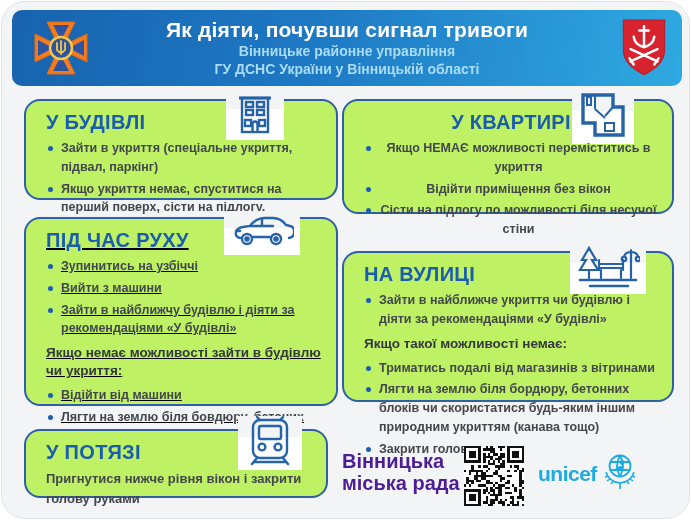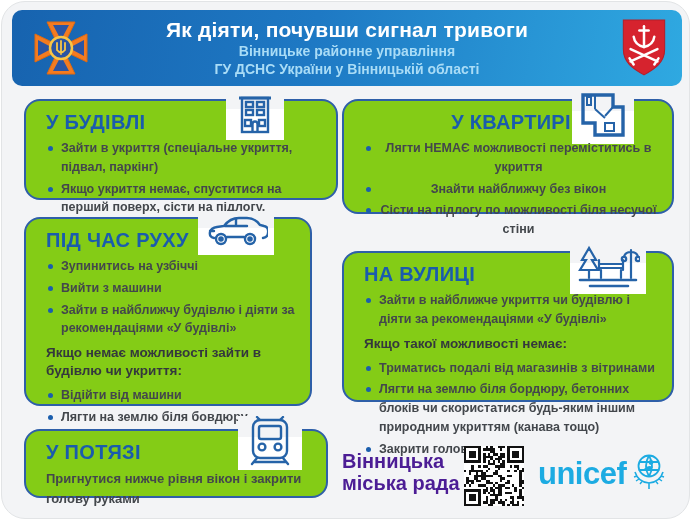--- a/index.html
+++ b/index.html
@@ -10,50 +10,50 @@
   
   .hdr{position:absolute;left:10px;top:8px;width:670px;height:76px;border-radius:10px;
        background:linear-gradient(100deg,#1763af 0%,#1e79c4 45%,#2fa9e1 100%);
        display:flex;align-items:center;}
   .hdr-logo-left{position:absolute;left:20px;top:9px;}
   .hdr-logo-right{position:absolute;right:14px;top:7px;}
   .hdr-text{flex:1;text-align:center;padding:0 90px;}
   .hdr-title{color:#fff;font-size:21px;font-weight:800;letter-spacing:.2px;}
   .hdr-sub{color:#a9dcf6;font-size:14px;font-weight:700;line-height:1.18;margin-top:1px;}
   
-  .box{position:absolute;background:#84cc16;border:2px solid #2e5fa8;border-radius:16px;
+  .box{position:absolute;background:#bef264;border:2px solid #2e5fa8;border-radius:16px;
        box-sizing:border-box;padding:8px 14px 6px 20px;}
   .box h2{margin:2px 0 5px 0;color:#1a5cad;font-size:20px;font-weight:800;letter-spacing:.3px;}
   ul{list-style:none;margin:0;padding:0;}
   li{position:relative;padding-left:15px;color:#43474c;font-size:12.5px;font-weight:600;
      line-height:1.5;margin-bottom:3px;}
   li::before{content:"";position:absolute;left:2px;top:7px;width:5px;height:5px;
      border-radius:50%;background:#1b5ead;}
   .note{color:#34383d;font-size:13.5px;font-weight:800;line-height:1.35;margin:6px 0 6px 0;}
   .warning{color:#2e3236;font-size:15px;font-weight:800;letter-spacing:.2px;margin-top:8px;}
   .plain{color:#43474c;font-size:13px;font-weight:600;line-height:1.5;}
   #box-building{left:22px;top:97px;width:314px;height:101px;}
   #box-apartment{left:340px;top:97px;width:332px;height:115px;text-align:center;}
-  #box-driving{left:22px;top:215px;width:288px;height:189px;}
+  #box-driving{left:22px;top:215px;width:314px;height:189px;text-decoration:underline;}
   #box-street{left:340px;top:249px;width:332px;height:151px;}
   #box-train{left:22px;top:427px;width:304px;height:69px;}
   
   .box-icon{position:absolute;padding:0 6px;
             background:linear-gradient(to bottom,#f3f4f6 38%,#ffffff 38%);}
   #icon-building{right:52px;top:-11px;}
   #icon-apartment{right:38px;top:-11px;}
   #icon-car{right:36px;top:-8px;}
   #icon-street{right:26px;top:-9px;}
   #icon-train{right:24px;top:-15px;}
   
   .partner{position:absolute;left:340px;top:448px;color:#4c1d95;font-size:20px;
            font-weight:600;line-height:1.12;}
   .qr{position:absolute;left:462px;top:444px;width:60px;height:60px;}
   .unicef{position:absolute;left:536px;top:450px;display:flex;align-items:center;}
-  .unicef-word{color:#1cabe2;font-size:31px;font-weight:700;letter-spacing:-.5px;}
+  .unicef-word{color:#1cabe2;font-size:21px;font-weight:700;letter-spacing:-.5px;}
 </style>
 </head>
 <body>
 
 <div class="poster">
 
   <header class="hdr">
     <span class="hdr-logo-left">
       <svg width="58" height="58" viewBox="0 0 58 58">
         <g stroke="#e06a10" stroke-width="1">
@@ -116,22 +116,22 @@
     <span class="box-icon" id="icon-apartment">
       <svg width="50" height="50" viewBox="0 0 50 50" fill="none" stroke="#2563a8">
         <path d="M5 5 h30 v12 h10 v28 h-28 v-12 h-12 z" stroke-width="3.4"></path>
         <path d="M17 5 v14 M17 19 l10 9 M35 17 l-8 9" stroke-width="2"></path>
         <rect x="27" y="33" width="9" height="8" stroke-width="2"></rect>
         <rect x="9" y="7" width="4" height="8" stroke-width="2"></rect>
       </svg>
     </span>
     <h2>У КВАРТИРІ</h2>
     <ul>
-      <li>Лягти НЕМАЄ можливості переміститись в укриття</li>
-      <li>Знайти найближчу без вікон</li>
+      <li>Якщо НЕМАЄ можливості переміститись в укриття</li>
+      <li>Відійти приміщення без вікон</li>
       <li>Сісти на підлогу по можливості біля несучої стіни</li>
     </ul>
     <div class="warning">НІ В ЯКОМУ РАЗІ НЕ ПЕРЕБУВАТИ БІЛЯ ВІКОН</div>
   </section>
 
   <section class="box" id="box-driving">
     <span class="box-icon" id="icon-car">
       <svg width="64" height="40" viewBox="0 0 64 40" fill="none" stroke="#2563a8" stroke-width="2.4" stroke-linecap="round">
         <path d="M10 27 q-5 -1 -4 -6 q1 -4 7 -5 l7 -1 q6 -8 15 -8 h8 q8 0 13 7 l4 1 q5 1 4 7 q0 4 -5 5"></path>
         <path d="M23 26 h17"></path>

